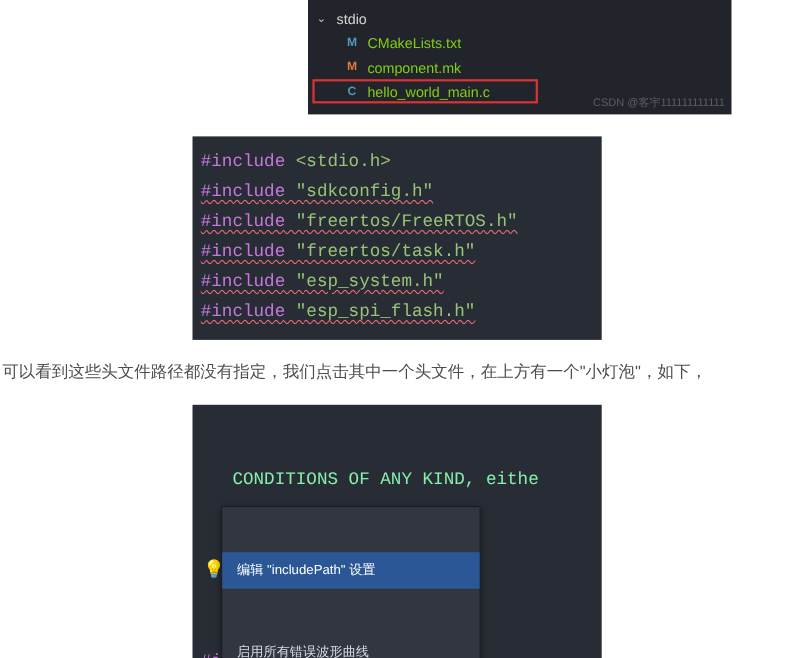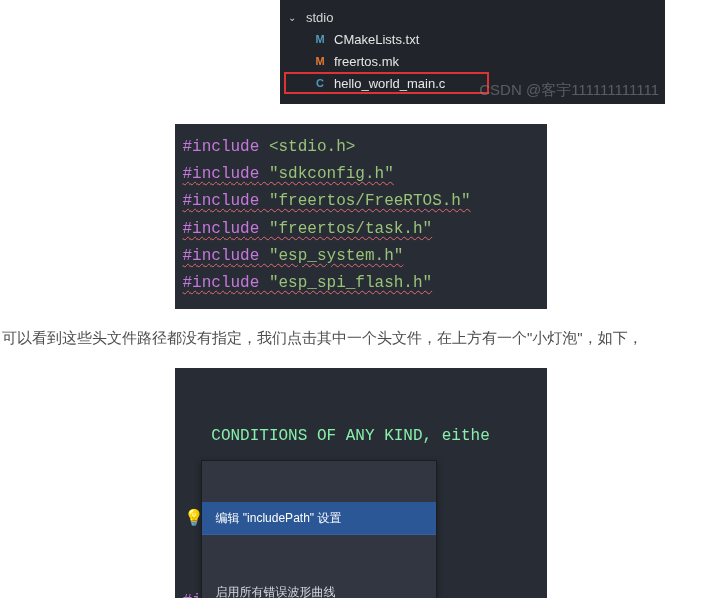--- a/index.html
+++ b/index.html
@@ -33,35 +33,35 @@
     .folder-chevron { color: #ccc; font-size: 10px; width: 12px; display: inline-block; }
     .tree-indent { width: 18px; display: inline-block; }
     .icon-box {
       width: 16px; height: 16px;
       display: inline-flex; align-items: center; justify-content: center;
       font-weight: bold; font-size: 11px; border-radius: 2px;
     }
     .icon-M { color: #519aba; }
     .icon-M-orange { color: #e37933; }
     .icon-C { color: #519aba; }
-    .file-label { color: #e5e5e5; }
+    .file-label { color: #84cc16; }
     .red-box {
       position: absolute;
       border: 2px solid #d33;
       left: 4px;
       width: 205px;
       height: 22px;
       top: 72px;
     }
     .watermark1 {
       position: absolute;
       right: 6px;
       bottom: 4px;
       color: rgba(160,160,160,.45);
-      font-size: 15px;
+      font-size: 10px;
     }
 
     
     .editor {
       background: #282c34;
       font-family: Consolas, "Courier New", monospace;
       font-size: 17px;
       line-height: 1.65;
       padding: 10px 14px 12px 14px;
       position: relative;
@@ -119,21 +119,21 @@
       <span>stdio</span>
     </div>
     <div class="file-tree-row">
       <span class="tree-indent"></span>
       <span class="icon-box icon-M">M</span>
       <span class="file-label">CMakeLists.txt</span>
     </div>
     <div class="file-tree-row">
       <span class="tree-indent"></span>
       <span class="icon-box icon-M-orange">M</span>
-      <span class="file-label">freertos.mk</span>
+      <span class="file-label">component.mk</span>
     </div>
     <div class="file-tree-row">
       <span class="tree-indent"></span>
       <span class="icon-box icon-C">C</span>
       <span class="file-label">hello_world_main.c</span>
     </div>
     <div class="red-box"></div>
     <div class="watermark1">CSDN @客宇111111111111</div>
   </div>
 </div>

